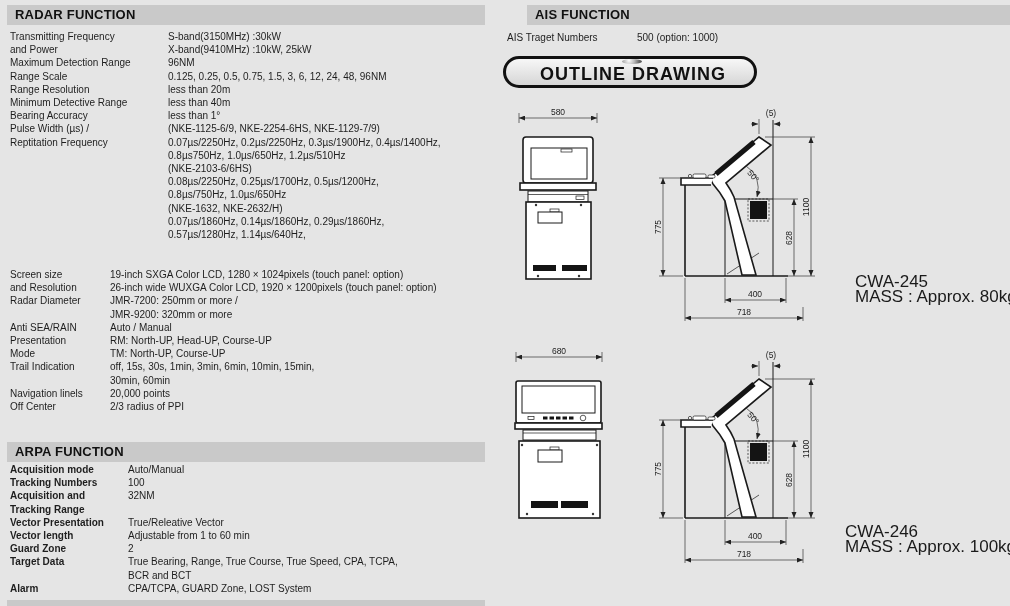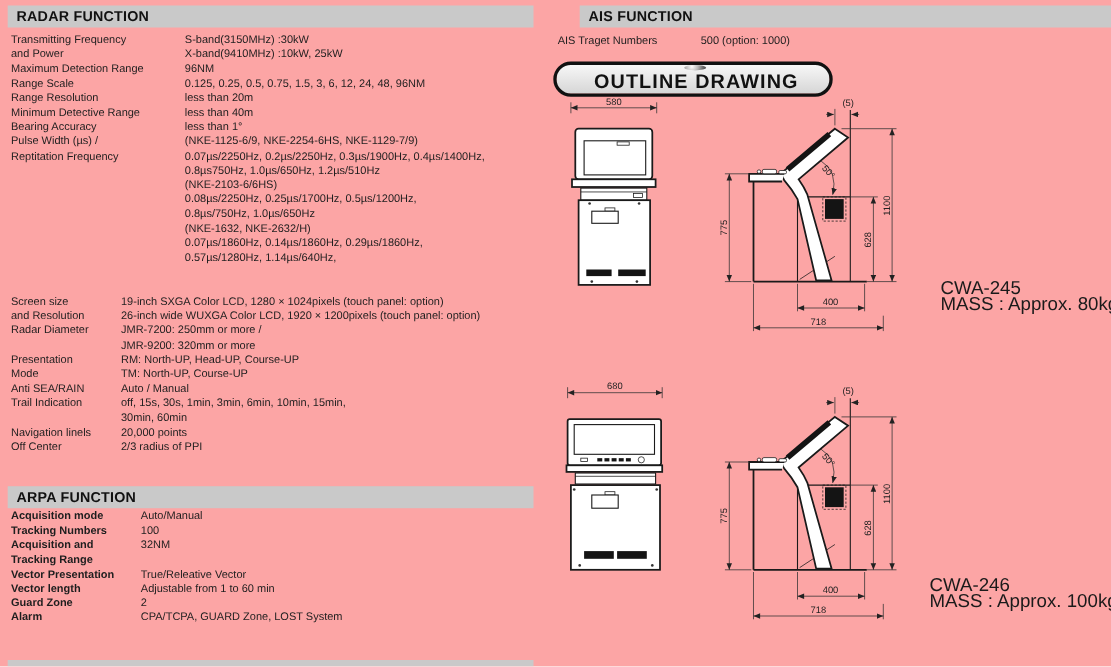--- a/index.html
+++ b/index.html
@@ -1,16 +1,16 @@
 <!DOCTYPE html>
 <html><head>
 <meta charset="utf-8">
 <style>
   html,body{margin:0;padding:0;background:#fff;}
-  #page{position:relative;width:1010px;height:606px;background:#fca5a5;overflow:hidden;
+  #page{position:relative;width:1010px;height:606px;background:#e5e5e5;overflow:hidden;
         font-family:"Liberation Sans","DejaVu Sans",sans-serif;color:#1e1e1e;}
   .bar{position:absolute;height:20px;background:#c9c9c9;line-height:20px;
        font-size:13px;font-weight:700;color:#111;padding-left:8px;box-sizing:border-box;letter-spacing:.2px;}
   .spec{position:absolute;font-size:10px;line-height:13.2px;}
   .row{display:flex;align-items:flex-start;}
   .lbl,.val{white-space:pre-line;}
   .sec-radar .lbl{flex:0 0 158px;}
   .sec-display .lbl{flex:0 0 100px;}
   .sec-arpa .lbl{flex:0 0 118px;font-weight:bold;}
   .sec-ais .lbl{flex:0 0 130px;}
@@ -85,30 +85,30 @@
 and Resolution</div>
         <div class="val">19-inch SXGA Color LCD, 1280 × 1024pixels (touch panel: option)
 26-inch wide WUXGA Color LCD, 1920 × 1200pixels (touch panel: option)</div>
       </div>
     <div class="row">
         <div class="lbl">Radar Diameter</div>
         <div class="val">JMR-7200: 250mm or more /
 JMR-9200: 320mm or more</div>
       </div>
     <div class="row">
+        <div class="lbl">Anti SEA/RAIN</div>
+        <div class="val">Auto / Manual</div>
+      </div>
+    <div class="row">
         <div class="lbl">Presentation
 Mode</div>
         <div class="val">RM: North-UP, Head-UP, Course-UP
 TM: North-UP, Course-UP</div>
       </div>
     <div class="row">
-        <div class="lbl">Anti SEA/RAIN</div>
-        <div class="val">Auto / Manual</div>
-      </div>
-    <div class="row">
         <div class="lbl">Trail Indication</div>
         <div class="val">off, 15s, 30s, 1min, 3min, 6min, 10min, 15min,
 30min, 60min</div>
       </div>
     <div class="row">
         <div class="lbl">Navigation linels</div>
         <div class="val">20,000 points</div>
       </div>
     <div class="row">
         <div class="lbl">Off Center</div>
@@ -139,20 +139,25 @@
       </div>
     <div class="row">
         <div class="lbl">Vector length</div>
         <div class="val">Adjustable from 1 to 60 min</div>
       </div>
     <div class="row">
         <div class="lbl">Guard Zone</div>
         <div class="val">2</div>
       </div>
     <div class="row">
+        <div class="lbl">Target Data</div>
+        <div class="val">True Bearing, Range, True Course, True Speed, CPA, TCPA,
+BCR and BCT</div>
+      </div>
+    <div class="row">
         <div class="lbl">Alarm</div>
         <div class="val">CPA/TCPA, GUARD Zone, LOST System</div>
       </div>
   </div>
 
   <div class="bottom-strip" style="left:7px;top:600px;width:478px;height:6px;"></div>
 
   <div class="bar" style="left:503px;top:5px;width:490px;margin-left:24px;">
     <span>AIS FUNCTION</span>
   </div>
@@ -161,21 +166,21 @@
         <div class="lbl">AIS Traget Numbers</div>
         <div class="val">500 (option: 1000)</div>
       </div>
   </div>
 
   <div class="badge">
     <div class="sphere"></div>
     <div class="badge-text">OUTLINE DRAWING</div>
   </div>
 
-  <div class="drawing" style="left:503px;top:84px;width:507px;height:244px;">
+  <div class="drawing" style="left:503px;top:104px;width:507px;height:244px;">
     <svg width="360" height="242" viewBox="0 0 360 242">
       <defs>
         <marker id="s1e" markerWidth="8" markerHeight="6" refX="6" refY="2.5" orient="auto" markerUnits="userSpaceOnUse">
             <path d="M0,0 L6,2.5 L0,5 Z" fill="#222"></path>
           </marker>
         <marker id="s1s" markerWidth="8" markerHeight="6" refX="0" refY="2.5" orient="auto" markerUnits="userSpaceOnUse">
             <path d="M6,0 L0,2.5 L6,5 Z" fill="#222"></path>
           </marker>
       </defs>
       <g>

